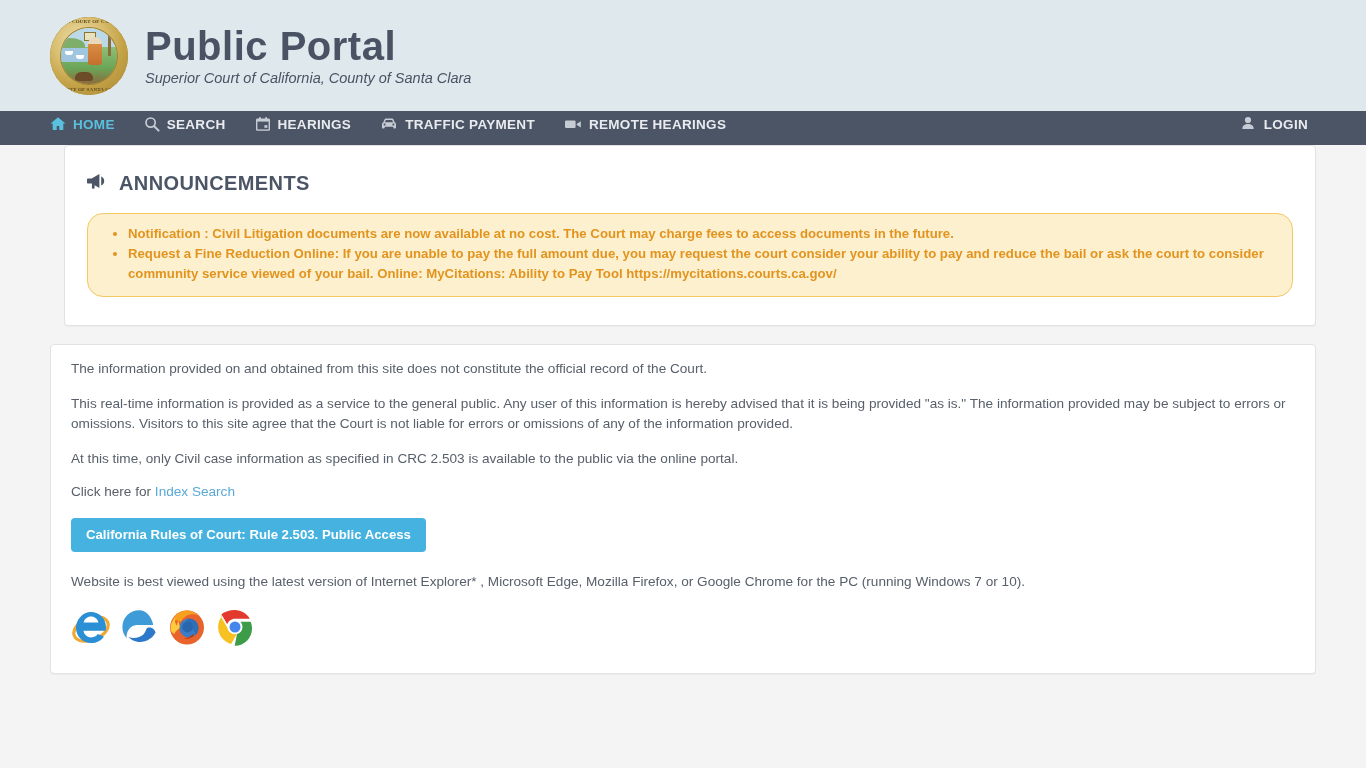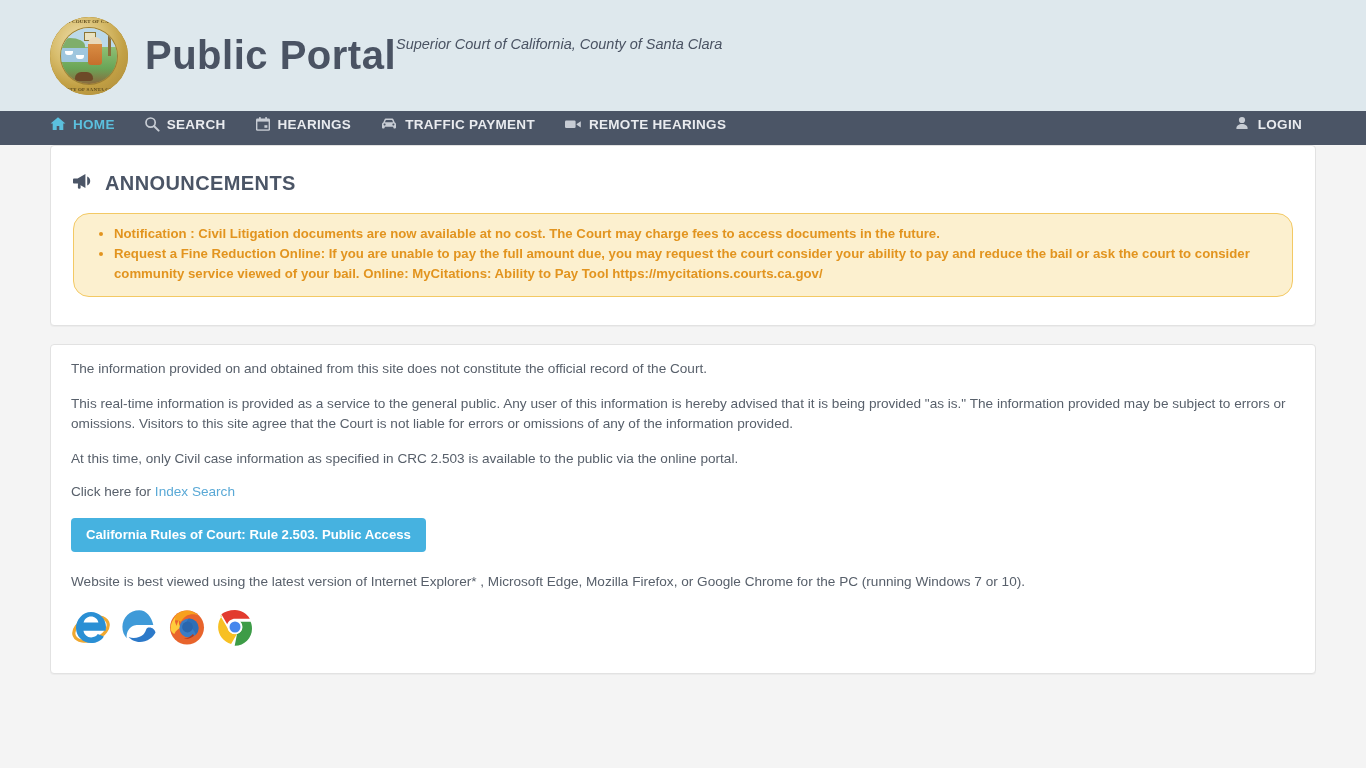--- a/index.html
+++ b/index.html
@@ -110,21 +110,21 @@
     font-family: "Liberation Serif", serif;
     font-size: 5px;
     font-weight: bold;
     color: #5d4a1c;
     letter-spacing: .2px;
     white-space: nowrap;
   }
   .seal .tr-top { left: 50%; top: 2.5px; transform: translateX(-50%); }
   .seal .tr-bot { left: 50%; bottom: 2.5px; transform: translateX(-50%); }
 
-  .brand-text { display: flex; flex-direction: row; }
+  .brand-text { display: flex; flex-direction: column; }
   .brand-title {
     font-size: 40px;
     font-weight: bold;
     color: #4a5363;
     line-height: 1.06;
     letter-spacing: 0.5px;
   }
   .brand-sub {
     font-size: 14.5px;
     color: #4a5363;
@@ -153,21 +153,21 @@
     font-weight: bold;
     letter-spacing: .3px;
     cursor: pointer;
     height: 34px;
     text-decoration: none;
   }
   .nav-item.active { color: #5bc0de; }
   .nav-item .ico { display: inline-flex; align-items: center; }
   .nav-right {
     position: absolute;
-    right: 64px;
+    right: 58px;
     display: flex;
     align-items: center;
     gap: 8px;
     color: #e9ebef;
     font-size: 13.5px;
     font-weight: bold;
     letter-spacing: .3px;
     cursor: pointer;
   }
 
@@ -183,21 +183,21 @@
     margin: 26px 0 18px 0;
   }
 
   .card {
     background: #fff;
     border: 1px solid #e2e2e2;
     border-radius: 4px;
     margin-bottom: 18px;
     box-shadow: 0 1px 1px rgba(0,0,0,.035);
   }
-  .card-ann { padding: 26px 20px 28px 20px; }
+  .card-ann { padding: 26px 20px 28px 20px; margin-left: 14px; }
   .ann-head {
     display: flex;
     align-items: center;
     gap: 11px;
     font-size: 20px;
     font-weight: bold;
     color: #4b5566;
     letter-spacing: .4px;
     margin: 0 0 18px 2px;
   }

